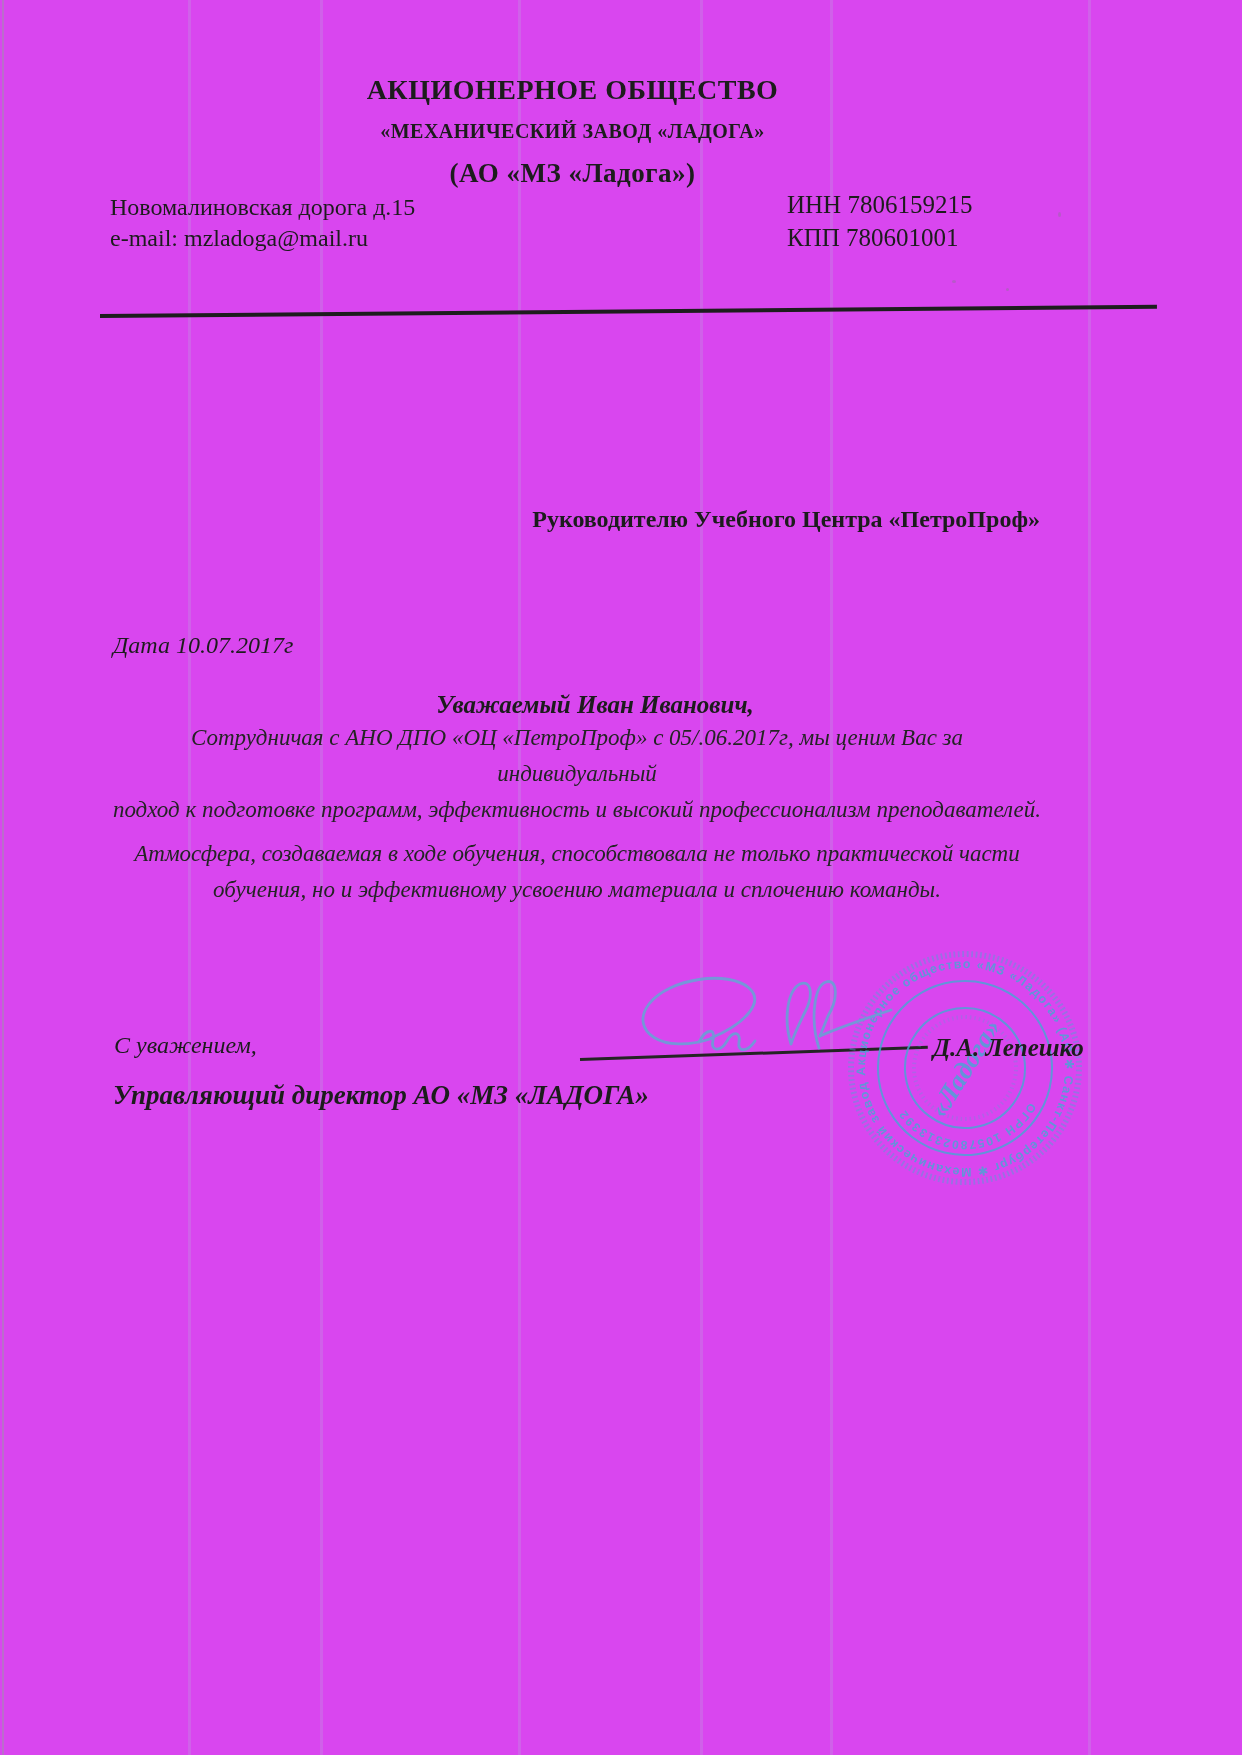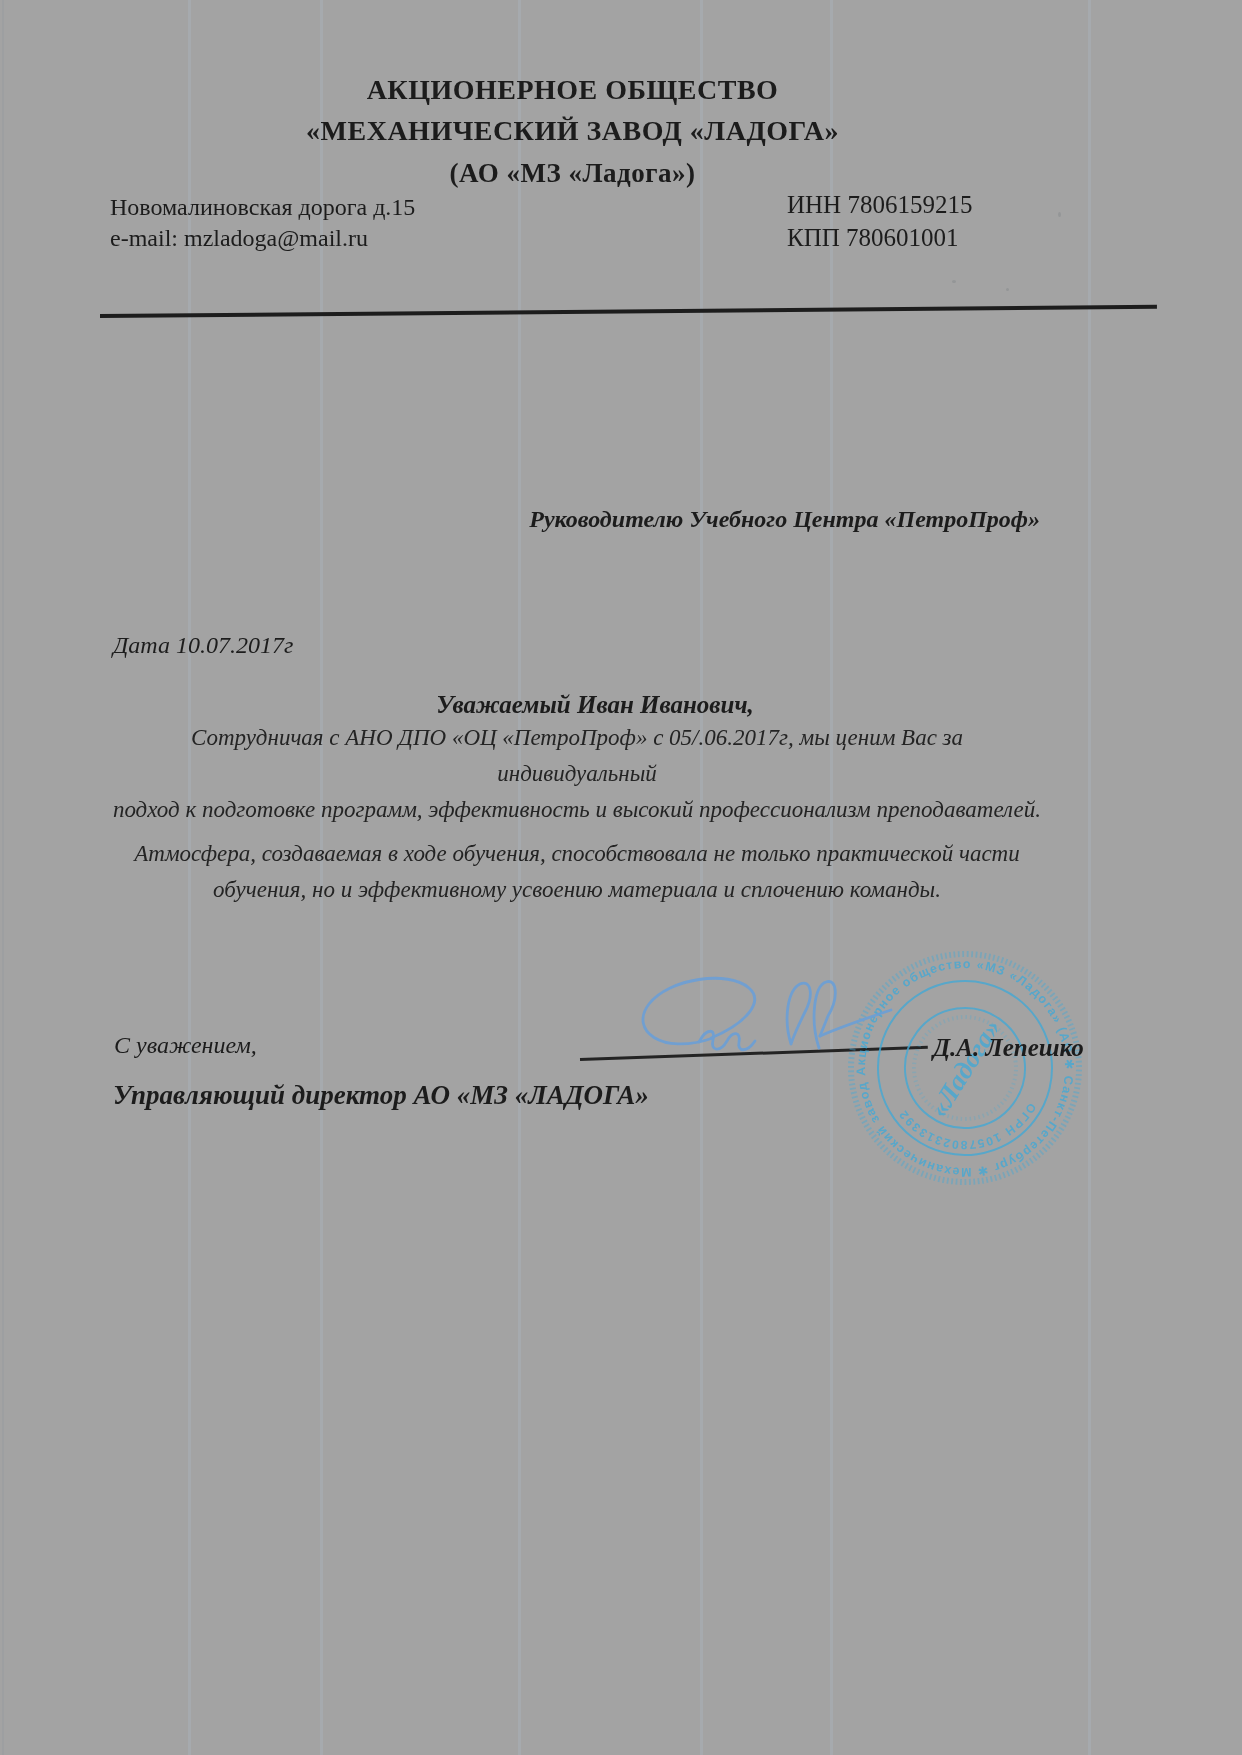--- a/index.html
+++ b/index.html
@@ -1,42 +1,42 @@
 <!DOCTYPE html>
 <html><head>
 <meta charset="utf-8">
 <style>
   html,body{margin:0;padding:0;background:#e8e8e8;}
   .page{
     position:relative;
     width:1242px;height:1755px;
     margin:0 auto;
-    background:#a3a3a3;
+    background:#d946ef;
     overflow:hidden;
     font-family:"Liberation Serif","DejaVu Serif",serif;
     color:#1c1c1c;
   }
   
   .scanline{position:absolute;top:0;bottom:0;width:3px;background:rgba(176,198,214,0.22);}
   .edge-line{position:absolute;top:0;bottom:0;left:2px;width:2px;background:rgba(150,155,160,0.45);}
   .speck{position:absolute;background:rgba(120,125,130,0.35);border-radius:50%;}
 
   .org-title{position:absolute;top:70px;left:0;width:1145px;text-align:center;font-weight:bold;letter-spacing:.5px;}
   .org-line1{font-size:28px;line-height:40px;}
-  .org-line2{font-size:28px;line-height:42px;}
+  .org-line2{font-size:20px;line-height:42px;}
   .org-line3{font-size:27px;line-height:42px;}
 
   .address-block{position:absolute;top:192px;left:110px;font-size:24px;line-height:31px;}
   .tax-block{position:absolute;top:188px;left:787px;font-size:25px;line-height:33px;}
 
   .header-rule{position:absolute;top:314px;left:100px;width:1057px;height:4px;background:#1d1d1d;
     transform:rotate(-0.5deg);transform-origin:left center;}
 
   .recipient{position:absolute;top:506px;left:396px;width:644px;text-align:right;
-    font-size:24px;font-weight:bold;font-style:italic;}
+    font-size:24px;font-weight:bold;}
   .date-line{position:absolute;top:632px;left:113px;font-size:24px;font-style:italic;}
   .salutation{position:absolute;top:691px;left:0;width:1150px;text-align:center;
     font-size:25px;font-weight:bold;font-style:italic;padding-left:20px;}
 
   .para{position:absolute;left:112px;width:930px;text-align:center;
     font-size:23px;font-style:italic;line-height:36px;color:#242424;}
   .para1{top:720px;}
   .para2{top:836px;}
 
   .closing{position:absolute;top:1032px;left:114px;font-size:24px;font-style:italic;}

